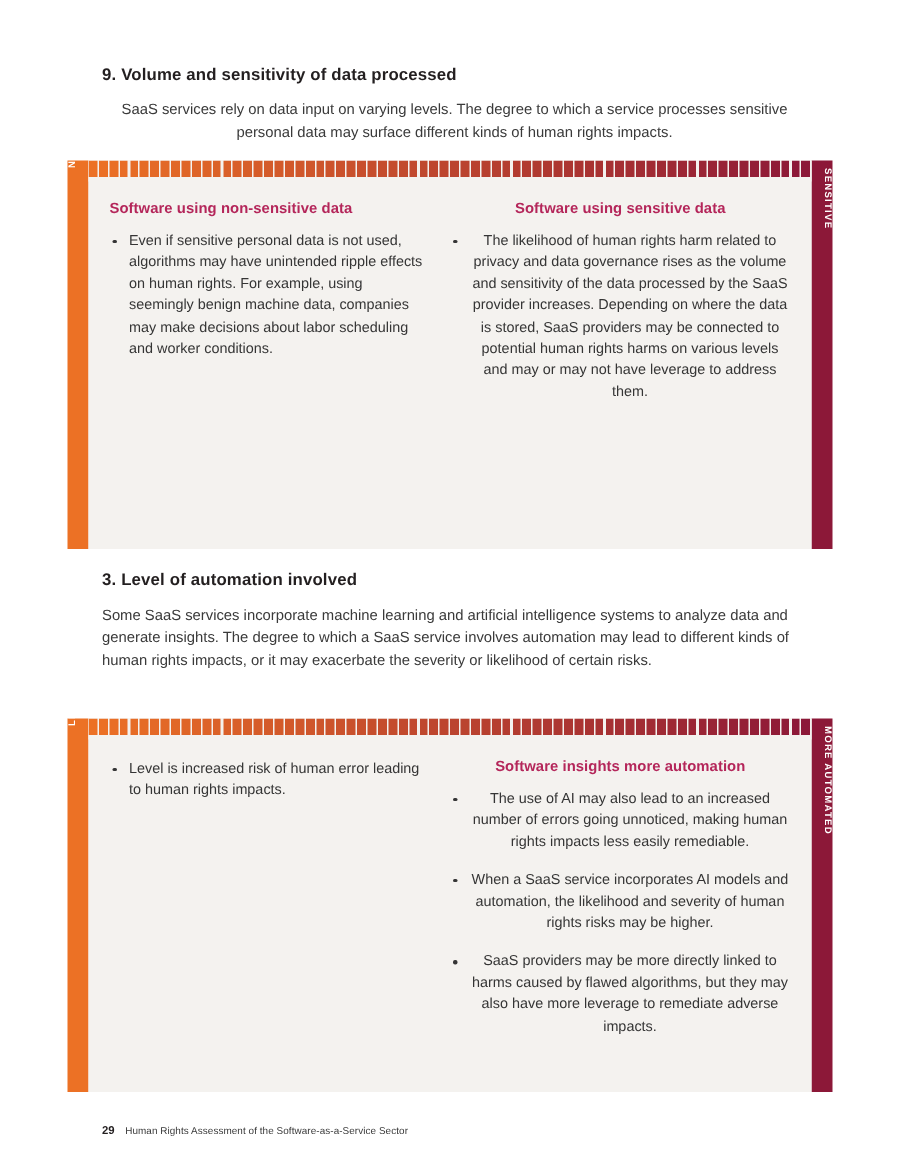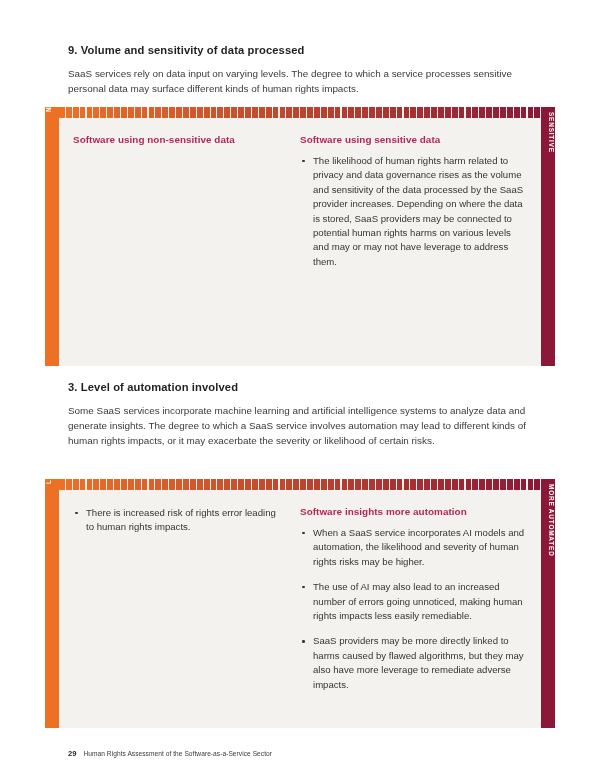--- a/index.html
+++ b/index.html
@@ -106,21 +106,21 @@
 
   .cols {
     position: absolute;
     left: 0; right: 0;
     top: 14px;
     bottom: 0;
     display: flex;
     padding: 13px 14px 10px 14px;
   }
   .col { width: 50%; padding-right: 16px; }
-  .col:last-child { padding-right: 0; }
+  .col:last-child { padding-right: 0; text-align: center; }
 
   .col-heading {
     font-size: 9.9px;
     font-weight: bold;
     color: #b4265a;
     margin-bottom: 9px;
     letter-spacing: 0.005em;
   }
 
   ul.bullets { list-style: none; }
@@ -166,21 +166,21 @@
 </style>
 </head>
 <body>
 
 <div class="page">
 
   <div style="position:absolute;left:68px;top:44px;width:470px;">
     <div class="section-title">9. Volume and sensitivity of data processed</div>
   </div>
 
-  <div style="position:absolute;left:68px;top:66px;width:470px;">
+  <div style="position:absolute;left:68px;top:66px;width:470px;text-align:center;">
     <p class="section-intro">SaaS services rely on data input on varying levels. The degree to which a service processes sensitive personal data may surface different kinds of human rights impacts.</p>
   </div>
 
   <div class="spectrum-box" style="top:107px;height:259px;">
 
     <div class="rail rail-left">
       <span class="rail-label">NON-SENSITIVE</span>
     </div>
 
     <div class="rail rail-right">
@@ -258,20 +258,21 @@
           <div class="tick" style="background: rgb(144, 28, 55);"></div>
           <div class="tick" style="background: rgb(143, 27, 55);"></div>
           <div class="tick" style="background: rgb(141, 25, 56);"></div>
           <div class="tick" style="background: rgb(140, 24, 56);"></div>
         </div>
 
       <div class="cols">
         <div class="col">
           <div class="col-heading">Software using non-sensitive data</div>
           <ul class="bullets">
+              <li>Even if sensitive personal data is not used, algorithms may have unintended ripple effects on human rights. For example, using seemingly benign machine data, companies may make decisions about labor scheduling and worker conditions.</li>
             </ul>
         </div>
         <div class="col">
           <div class="col-heading">Software using sensitive data</div>
           <ul class="bullets">
               <li>The likelihood of human rights harm related to privacy and data governance rises as the volume and sensitivity of the data processed by the SaaS provider increases. Depending on where the data is stored, SaaS providers may be connected to potential human rights harms on various levels and may or may not have leverage to address them.</li>
             </ul>
         </div>
       </div>
     </div>
@@ -365,28 +366,28 @@
           <div class="tick" style="background: rgb(146, 29, 55);"></div>
           <div class="tick" style="background: rgb(144, 28, 55);"></div>
           <div class="tick" style="background: rgb(143, 27, 55);"></div>
           <div class="tick" style="background: rgb(141, 25, 56);"></div>
           <div class="tick" style="background: rgb(140, 24, 56);"></div>
         </div>
 
       <div class="cols">
         <div class="col">
           <ul class="bullets">
-              <li>There is increased risk of rights error leading to human rights impacts.</li>
+              <li>Level is increased risk of human error leading to human rights impacts.</li>
             </ul>
         </div>
         <div class="col">
           <div class="col-heading">Software insights more automation</div>
           <ul class="bullets">
+              <li>The use of AI may also lead to an increased number of errors going unnoticed, making human rights impacts less easily remediable.</li>
               <li>When a SaaS service incorporates AI models and automation, the likelihood and severity of human rights risks may be higher.</li>
-              <li>The use of AI may also lead to an increased number of errors going unnoticed, making human rights impacts less easily remediable.</li>
               <li>SaaS providers may be more directly linked to harms caused by flawed algorithms, but they may also have more leverage to remediate adverse impacts.</li>
             </ul>
         </div>
       </div>
     </div>
   </div>
 
   <div class="footer">
     <span class="footer-page">29</span>
     <span class="footer-title">Human Rights Assessment of the Software-as-a-Service Sector</span>

